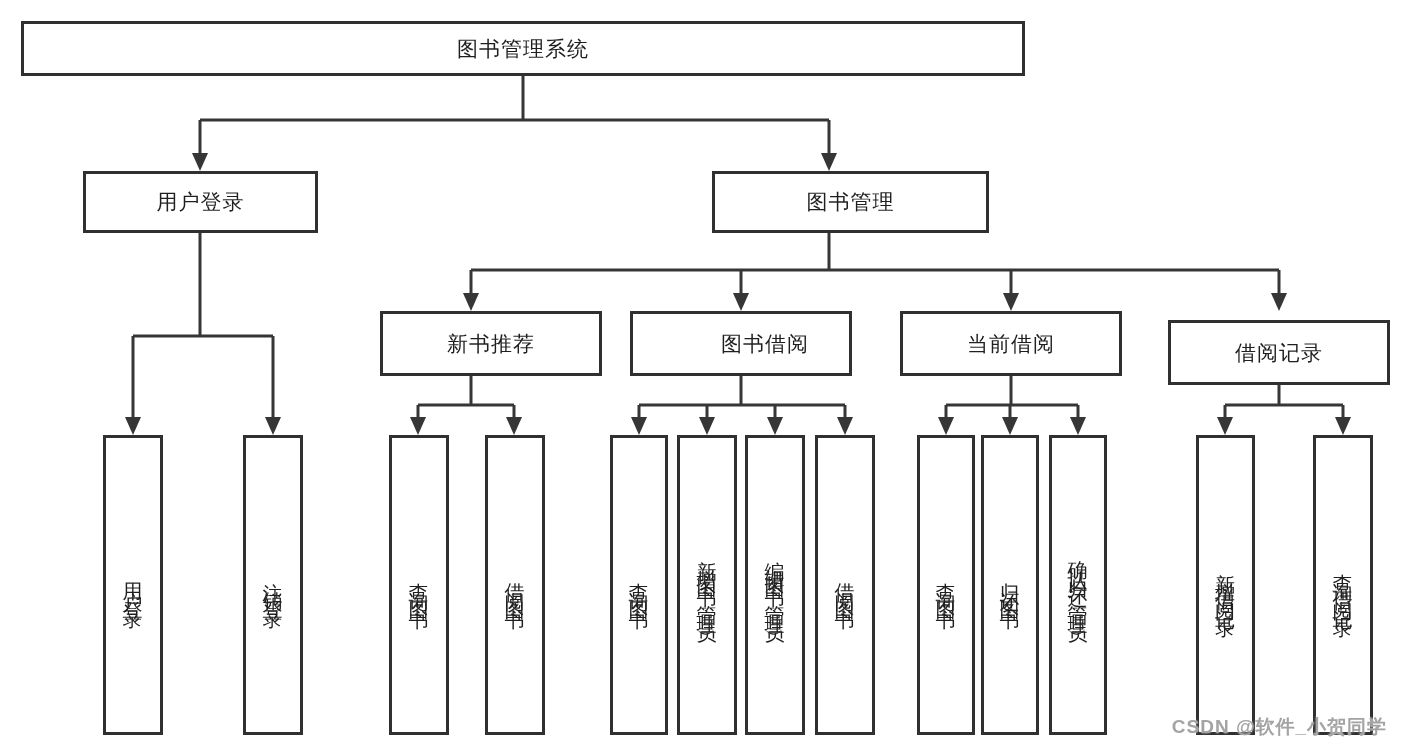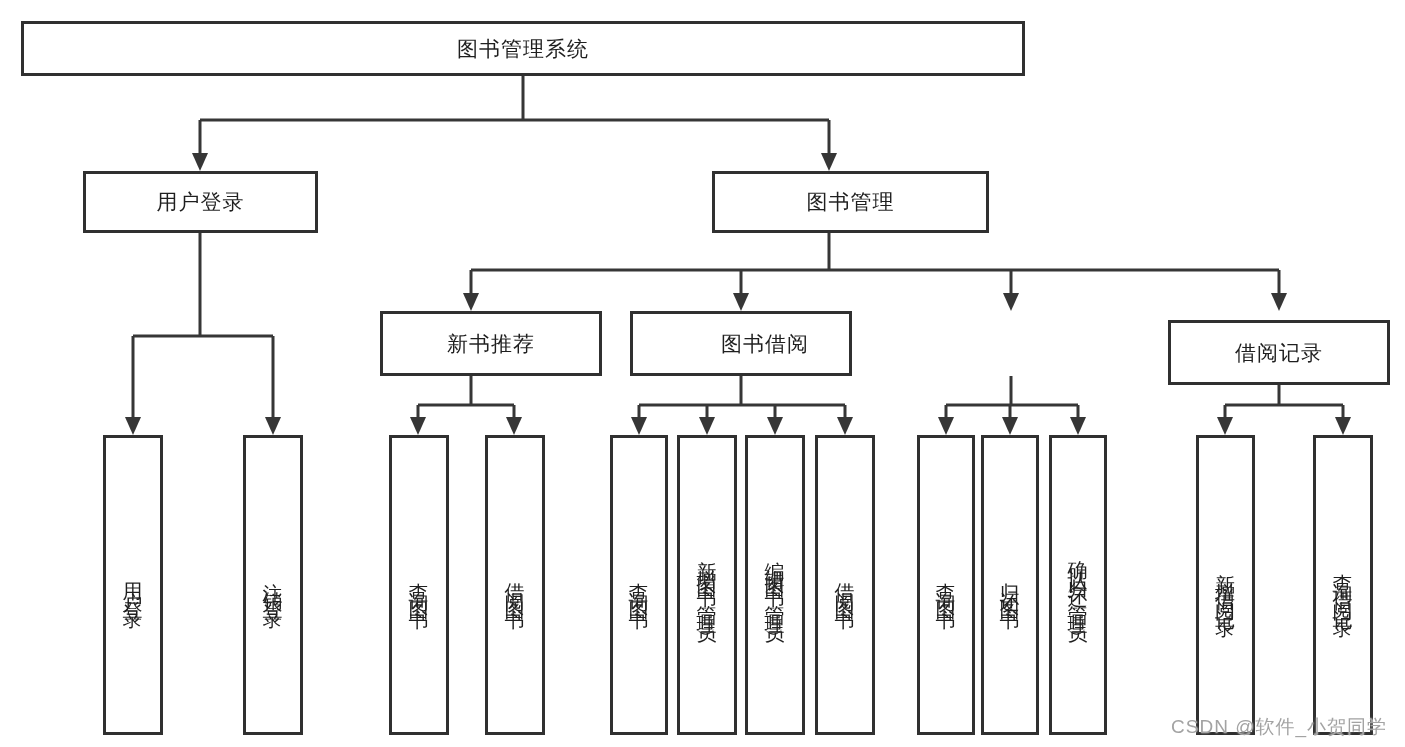--- a/index.html
+++ b/index.html
@@ -58,20 +58,21 @@
   .leaf-12{left:1313px;width:60px;}
   .watermark{
     position:absolute;
     right:18px;top:714px;
     font-size:19px;
     color:#a3a3a3;
     letter-spacing:1px;
     text-shadow:0 0 2px #ffffff;
     z-index:5;
     white-space:nowrap;
+    font-weight:bold;
   }
 </style>
 </head>
 <body>
 
 <div class="canvas">
 
   <svg class="connectors" viewBox="0 0 1405 747" xmlns="http://www.w3.org/2000/svg">
     <path class="link" d="
       M523 68 V120 M200 120 H829 M200 120 V159 M829 120 V159
@@ -112,20 +113,23 @@
   <div class="node hbox lvl2-1">
     <span>图书管理</span>
   </div>
 
   <div class="node hbox lvl3 lvl3-0">
     <span>新书推荐</span>
   </div>
   <div class="node hbox lvl3 lvl3-1">
     <span>图书借阅</span>
   </div>
+  <div class="node hbox lvl3 lvl3-2">
+    <span>当前借阅</span>
+  </div>
   <div class="node hbox lvl3 lvl3-3">
     <span>借阅记录</span>
   </div>
 
   <div class="node vbox leaf-0">
     <span>用户登录</span>
   </div>
   <div class="node vbox leaf-1">
     <span>注销登录</span>
   </div>

